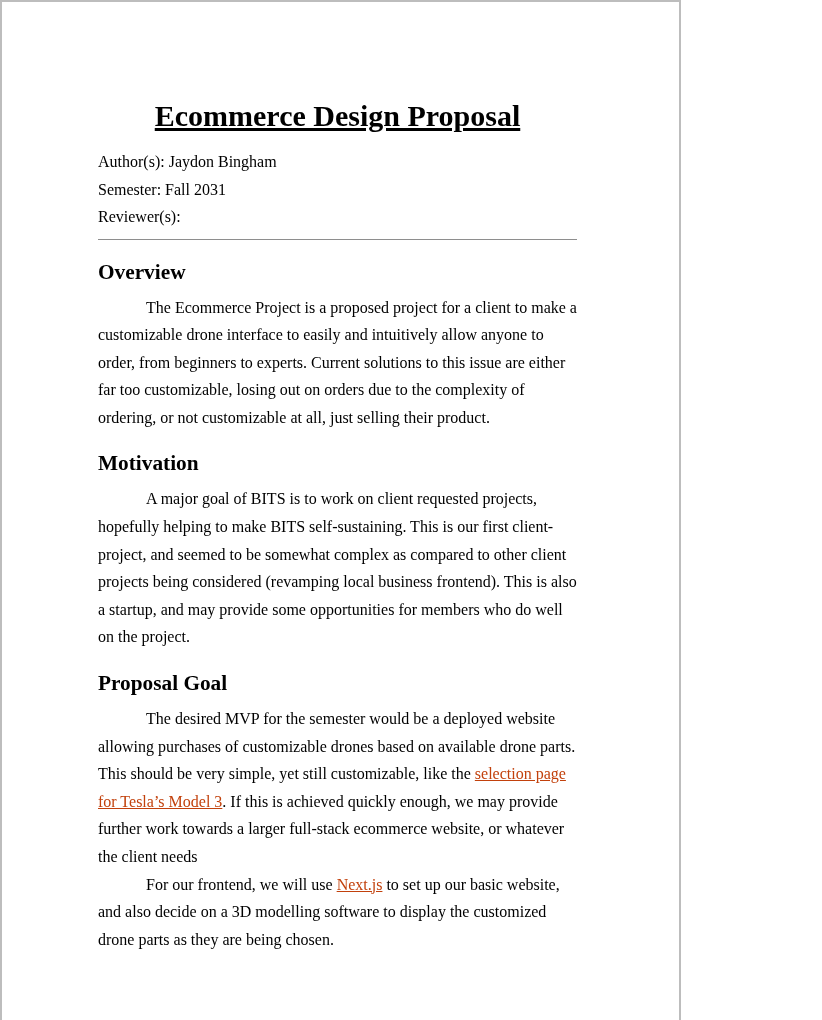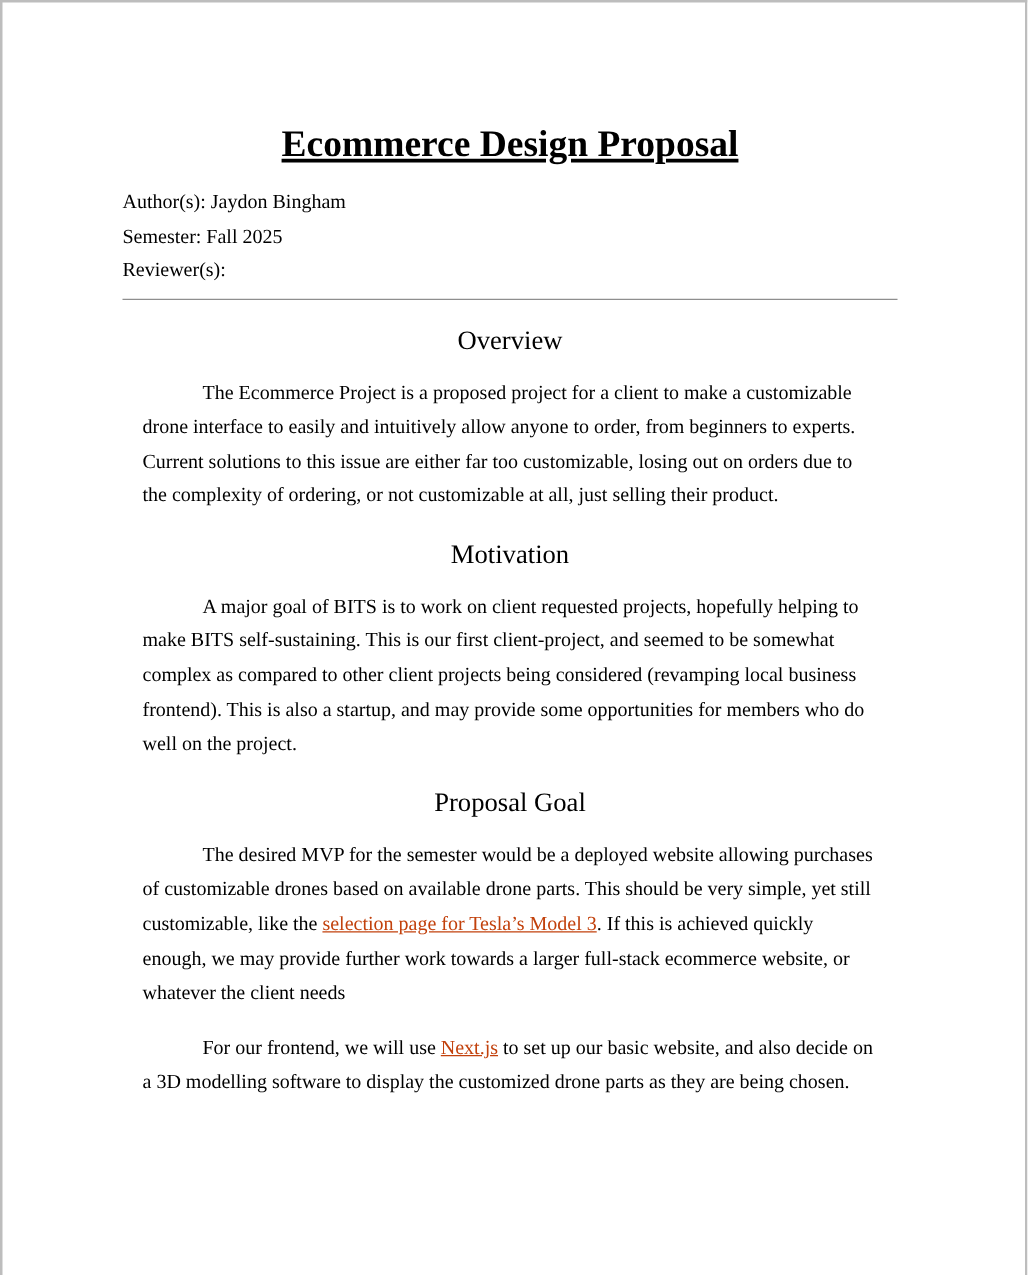--- a/index.html
+++ b/index.html
@@ -2,21 +2,21 @@
 <html><head>
 <meta charset="utf-8">
 <style>
   html, body {
     margin: 0;
     padding: 0;
     background: #ffffff;
   }
   .page {
     position: relative;
-    width: 822px;
+    width: 681px;
     height: 1020px;
     box-sizing: border-box;
     background: #ffffff;
     border-top: 2px solid #bdbdbd;
     border-left: 2px solid #bdbdbd;
     border-right: 2px solid #bdbdbd;
     font-family: "Liberation Serif", "DejaVu Serif", serif;
     color: #000000;
     overflow: hidden;
   }
@@ -38,46 +38,45 @@
   }
   hr.divider {
     border: none;
     border-top: 1px solid #8e8e8e;
     margin: 8px 0 10px 0;
   }
   h2.section-heading {
     margin: 19px 0 9px 0;
     font-size: 21.3px;
     line-height: 26px;
-    font-weight: normal;
-    text-align: center;
+    font-weight: bold;
   }
   p.body {
-    margin: 16px;
+    margin: 0;
     font-size: 16px;
     line-height: 27.6px;
     text-indent: 48px;
     text-align: left;
   }
   a.doc-link {
     color: #c2410c;
     text-decoration: underline;
     cursor: pointer;
   }
 </style>
 </head>
 <body>
 
 <div class="page">
   <div class="content">
 
     <h1 class="doc-title">Ecommerce Design Proposal</h1>
 
     <p class="meta">Author(s): Jaydon Bingham</p>
-    <p class="meta">Semester: Fall 2025</p>
+    <p class="meta">Semester: Fall 2031</p>
     <p class="meta">Reviewer(s):</p>
 
     <hr class="divider">
 
     <h2 class="section-heading">Overview</h2>
     <p class="body"><span>The Ecommerce Project is a proposed project for a client to make a customizable drone interface to easily and intuitively allow anyone to order, from beginners to experts. Current solutions to this issue are either far too customizable, losing out on orders due to the complexity of ordering, or not customizable at all, just selling their product.</span></p>
 
     <h2 class="section-heading">Motivation</h2>
     <p class="body"><span>A major goal of BITS is to work on client requested projects, hopefully helping to make BITS self-sustaining. This is our first client-project, and seemed to be somewhat complex as compared to other client projects being considered (revamping local business frontend). This is also a startup, and may provide some opportunities for members who do well on the project.</span></p>
 

